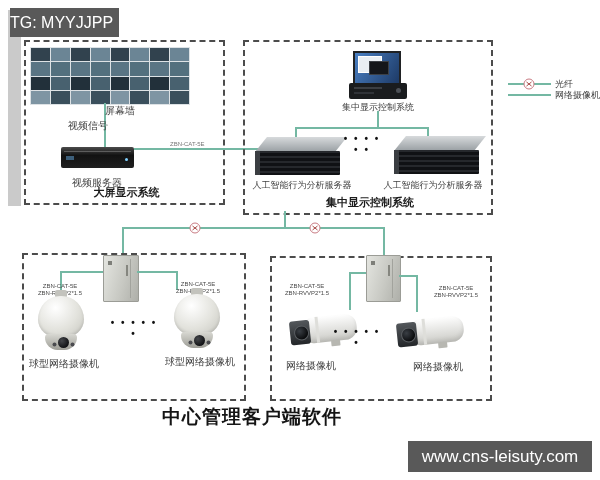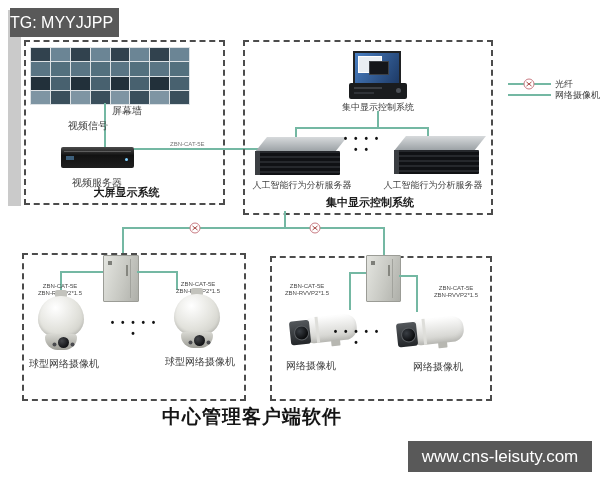--- a/index.html
+++ b/index.html
@@ -123,21 +123,21 @@
       <div class="wall-tile" style="background: rgb(58, 79, 92);"></div>
       <div class="wall-tile" style="background: rgb(126, 149, 163);"></div>
       <div class="wall-tile" style="background: rgb(58, 79, 92);"></div>
       <div class="wall-tile" style="background: rgb(126, 149, 163);"></div>
       <div class="wall-tile" style="background: rgb(58, 79, 92);"></div>
       <div class="wall-tile" style="background: rgb(126, 149, 163);"></div>
       <div class="wall-tile" style="background: rgb(58, 79, 92);"></div>
     </div>
 
   <div class="vline" style="left:104px;top:103px;height:44px;"></div>
-  <div class="lbl" style="left:112px;top:104px;">屏幕墙</div>
+  <div class="lbl" style="left:105px;top:104px;">屏幕墙</div>
   <div class="lbl" style="left:68px;top:119px;">视频信号</div>
 
   <div class="nvr" style="left:61px;top:147px;width:73px;height:21px;">
     <div class="nvr-stripe"></div>
     <div class="nvr-logo"></div>
     <div class="nvr-led"></div>
   </div>
   <div class="lbl-c" style="left:60px;top:176px;width:74px;">视频服务器</div>
 
   <div class="hline" style="left:134px;top:148px;width:130px;"></div>

